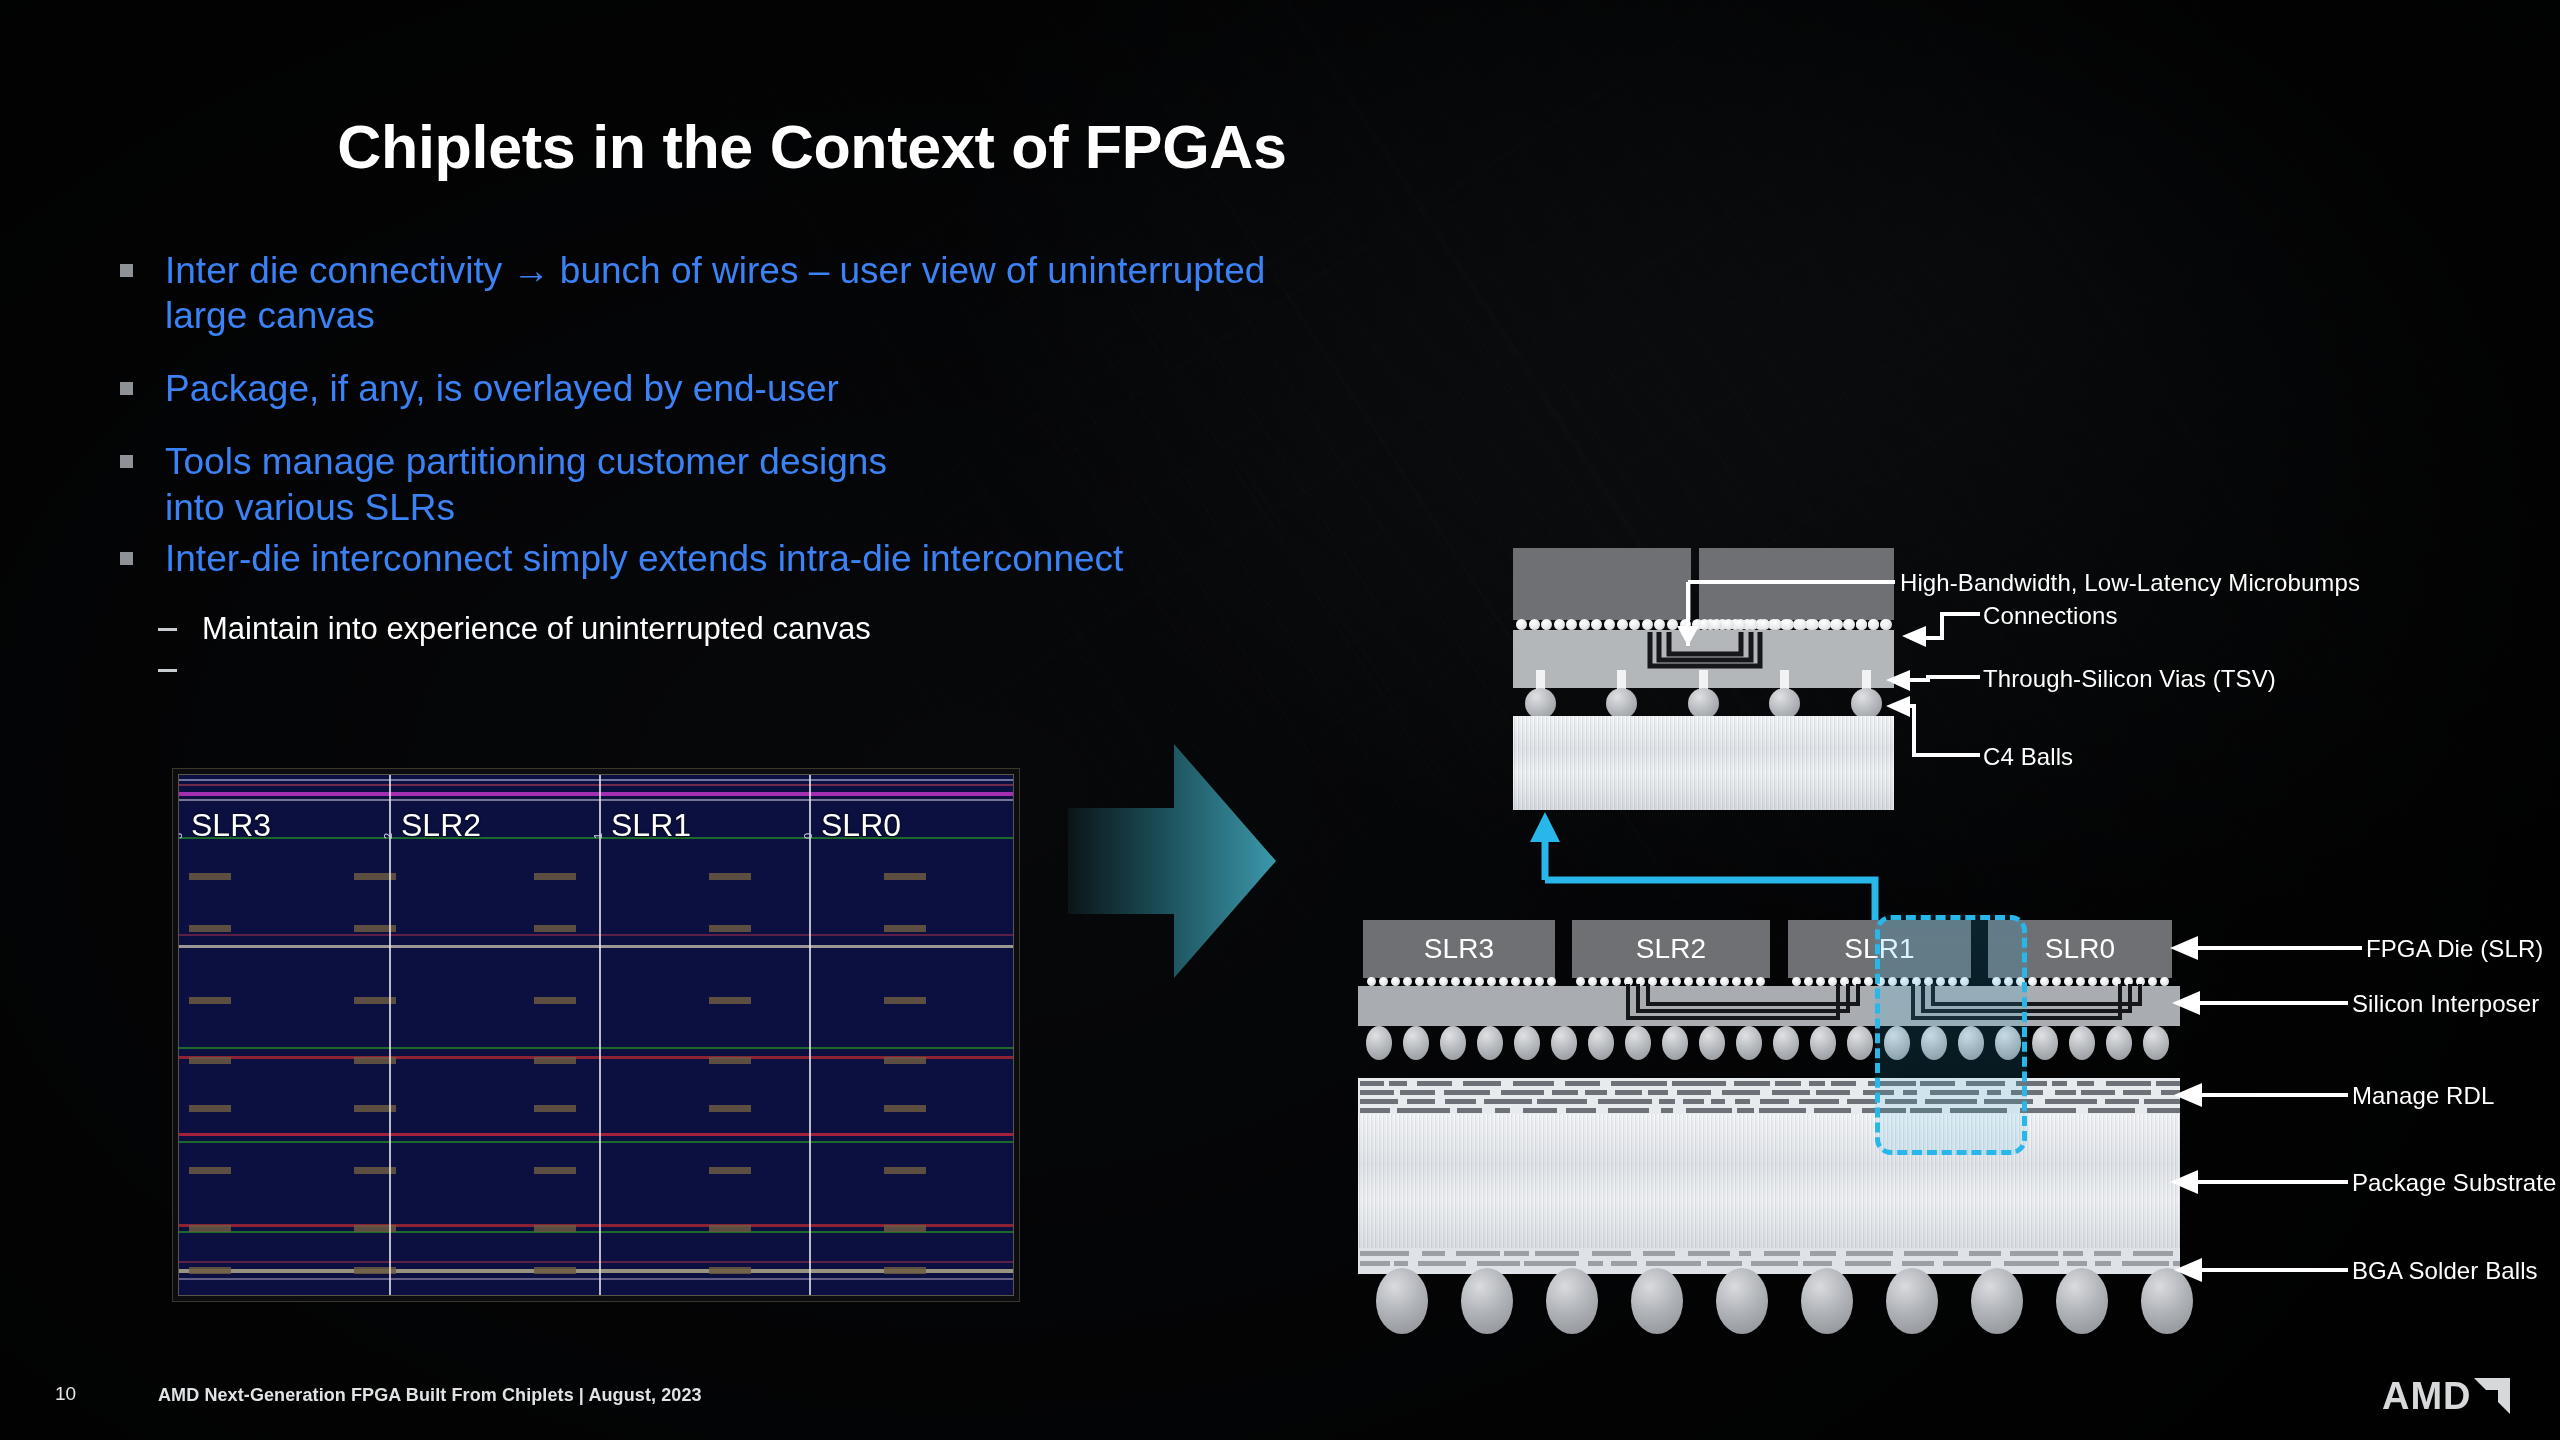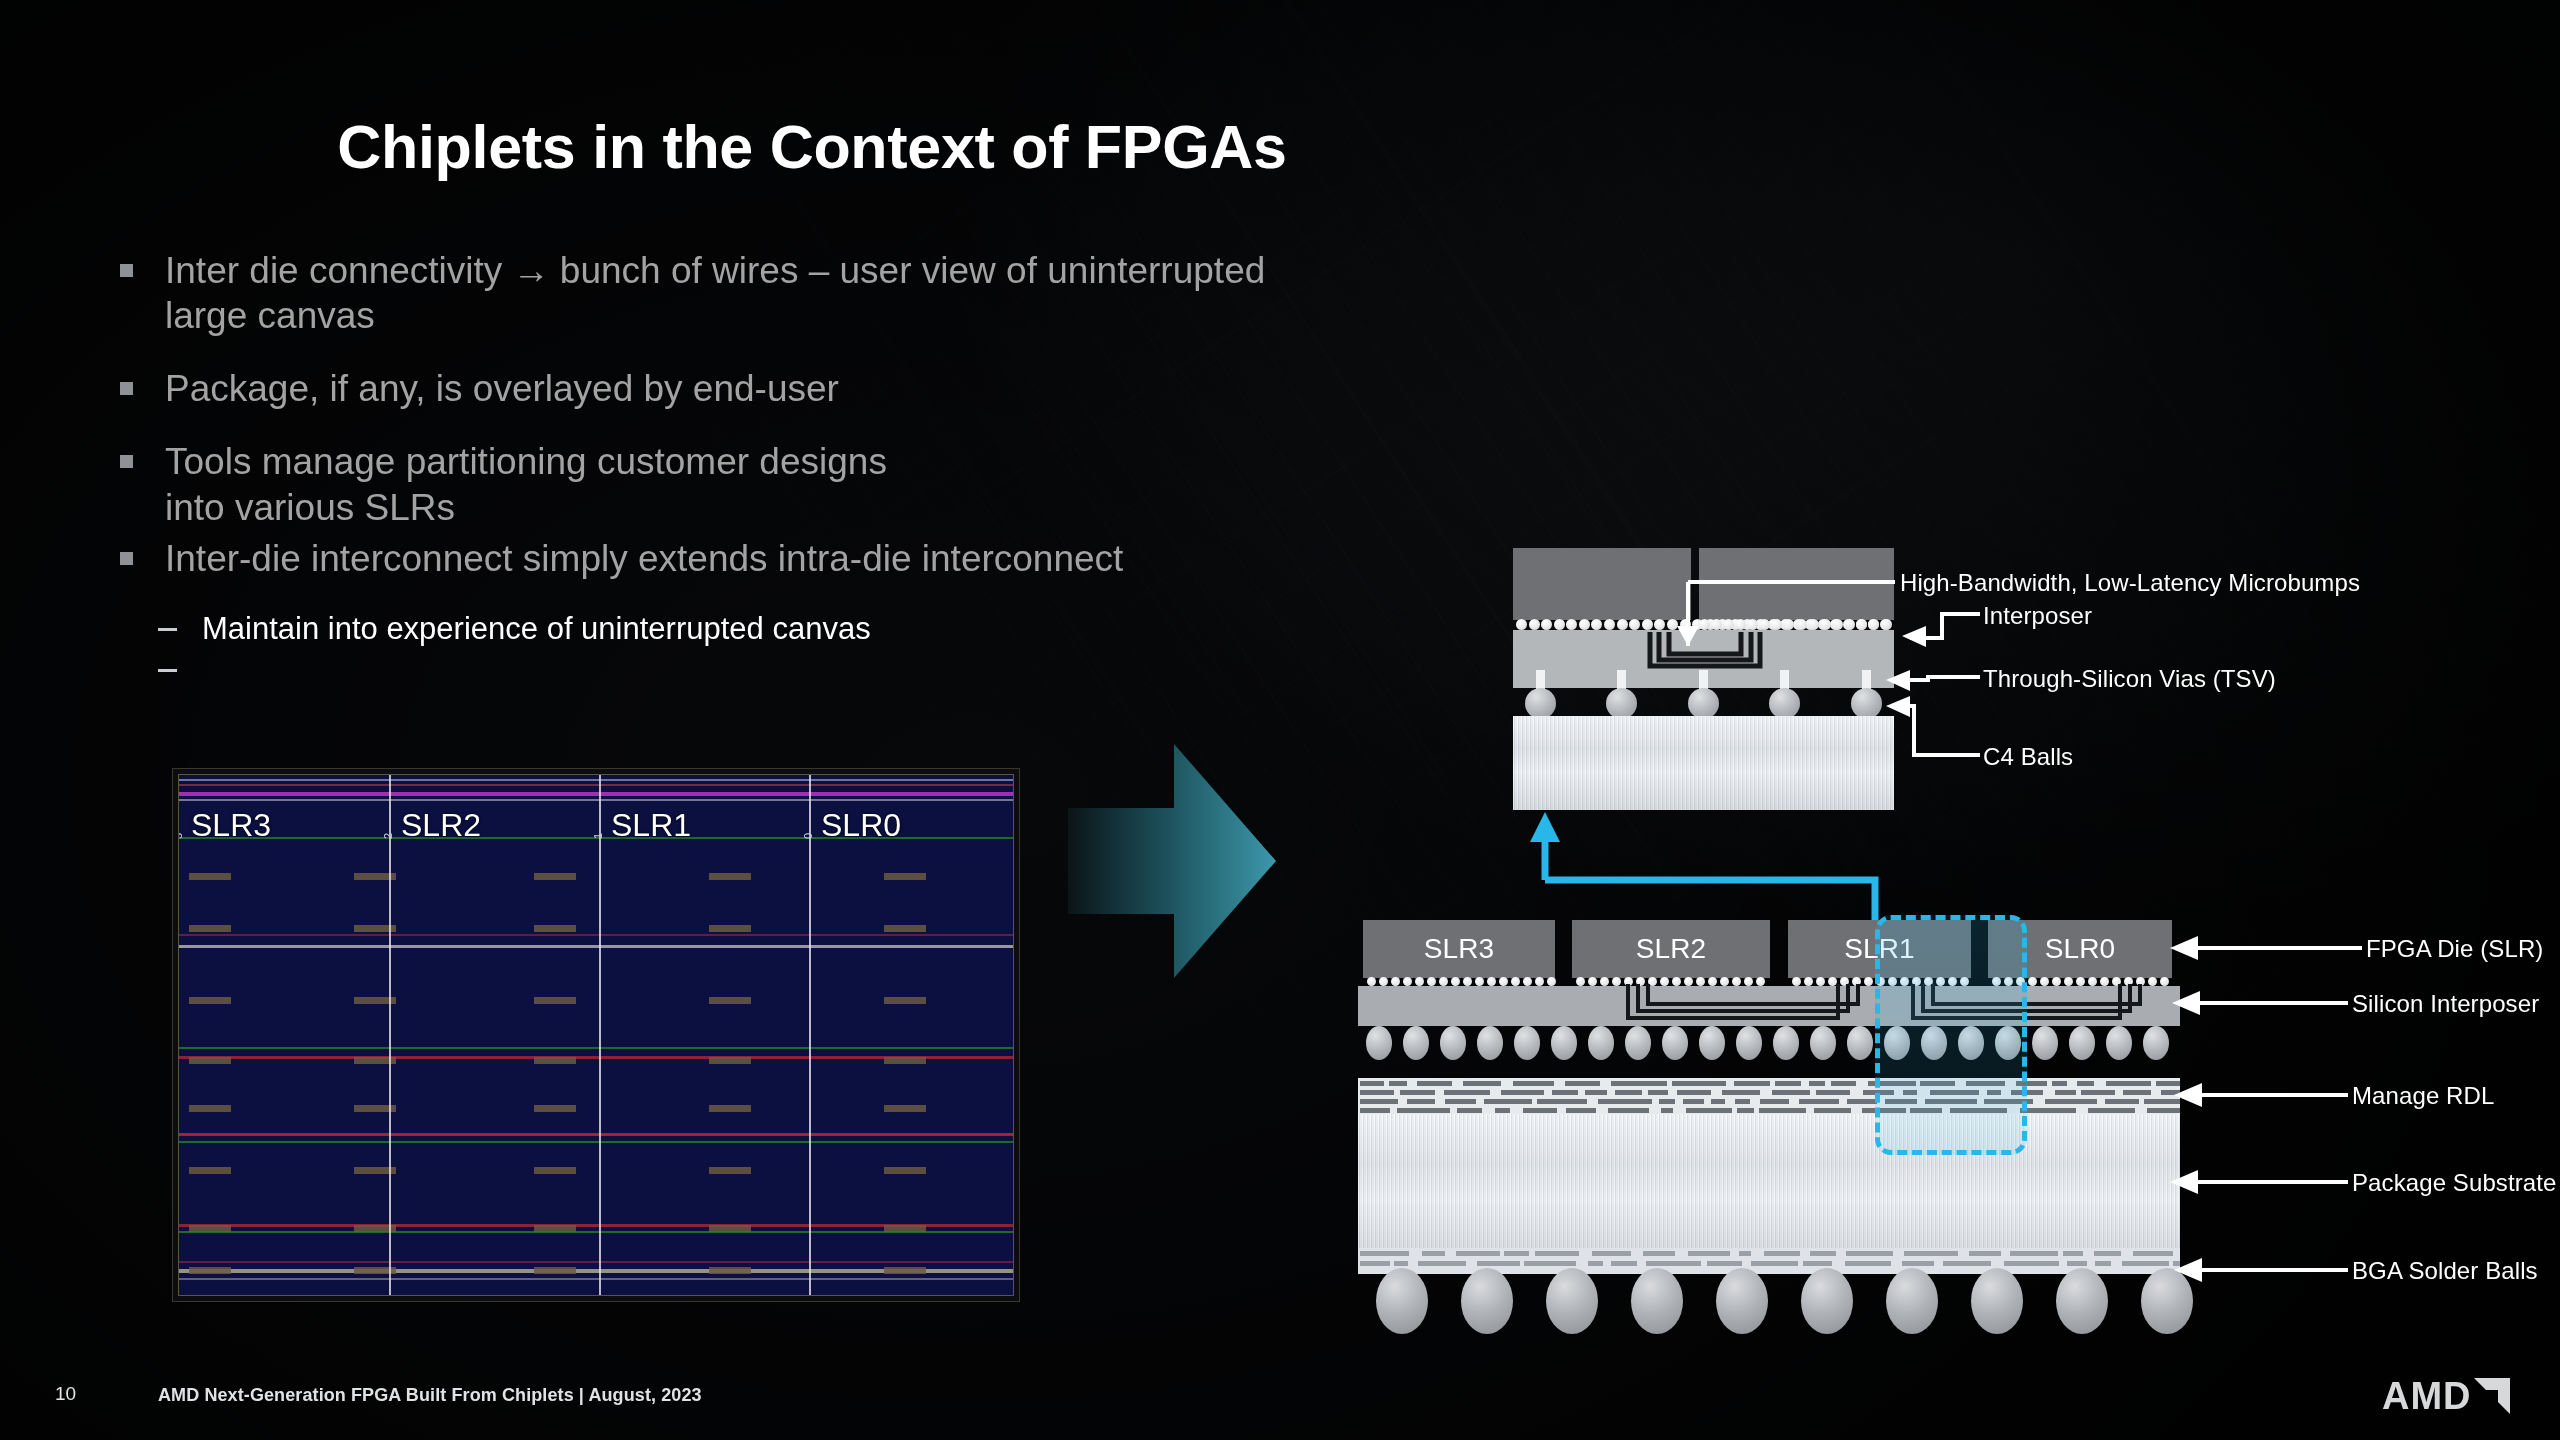--- a/index.html
+++ b/index.html
@@ -36,21 +36,21 @@
     background:radial-gradient(ellipse 1700px 1150px at 38% 55%, rgba(0,0,0,0) 0%, rgba(0,0,0,.55) 58%, rgba(0,0,0,.9) 100%);}
 
   
   .title{position:absolute;left:112px;top:115px;width:1400px;
     font-size:61px;font-weight:bold;letter-spacing:-.3px;line-height:1.05;
     color:#fff;text-align:center;}
 
   
   .bullets{position:absolute;left:110px;top:248px;width:1240px;}
   .b1{position:relative;padding-left:55px;margin-bottom:28px;
-    font-size:37px;line-height:1.22;color:#a3a3a3;font-weight:normal;}
+    font-size:37px;line-height:1.22;color:#3b82f6;font-weight:normal;}
   .b1 .sq{position:absolute;left:10px;top:16px;width:13px;height:13px;background:#8e9196;}
   .b1.tight{margin-bottom:6px;}
   .b2{position:relative;padding-left:92px;margin-bottom:2px;
     font-size:31px;line-height:1.28;color:#fff;}
   .b2 .dash{position:absolute;left:48px;top:19px;width:19px;height:3px;background:#c9ccd0;}
 
   
   .fp{position:absolute;left:172px;top:768px;width:848px;height:534px;
      background:#0d0d10;padding:5px;border:1px solid #3a372c;}
   .fp-inner{position:relative;width:100%;height:100%;background:#0c1040;overflow:hidden;
@@ -318,21 +318,21 @@
         <path d="M612,186 L634,186 L634,235 L700,235"></path>
       </g>
 
       <path d="M408,126 L397,106 L419,106 Z" fill="#ffffff"></path>
       <path d="M622,116 L646,106 L646,127 Z" fill="#ffffff"></path>
       <path d="M606,160 L630,150 L630,171 Z" fill="#ffffff"></path>
       <path d="M606,186 L630,176 L630,197 Z" fill="#ffffff"></path>
     </svg>
 
     <div class="lbl" style="left:620px;top:49px;">High-Bandwidth, Low-Latency Microbumps</div>
-    <div class="lbl" style="left:703px;top:82px;">Interposer</div>
+    <div class="lbl" style="left:703px;top:82px;">Connections</div>
     <div class="lbl" style="left:703px;top:145px;">Through-Silicon Vias (TSV)</div>
     <div class="lbl" style="left:703px;top:223px;">C4 Balls</div>
 
     <svg style="position:absolute;left:0;top:0;" width="1280" height="780">
       <g stroke="#29B6E8" stroke-width="7" fill="none">
         <path d="M265,360 L265,305"></path>
         <path d="M265,360 L595,360 L595,405"></path>
       </g>
       <path d="M265,292 L250,322 L280,322 Z" fill="#29B6E8"></path>
     </svg>

